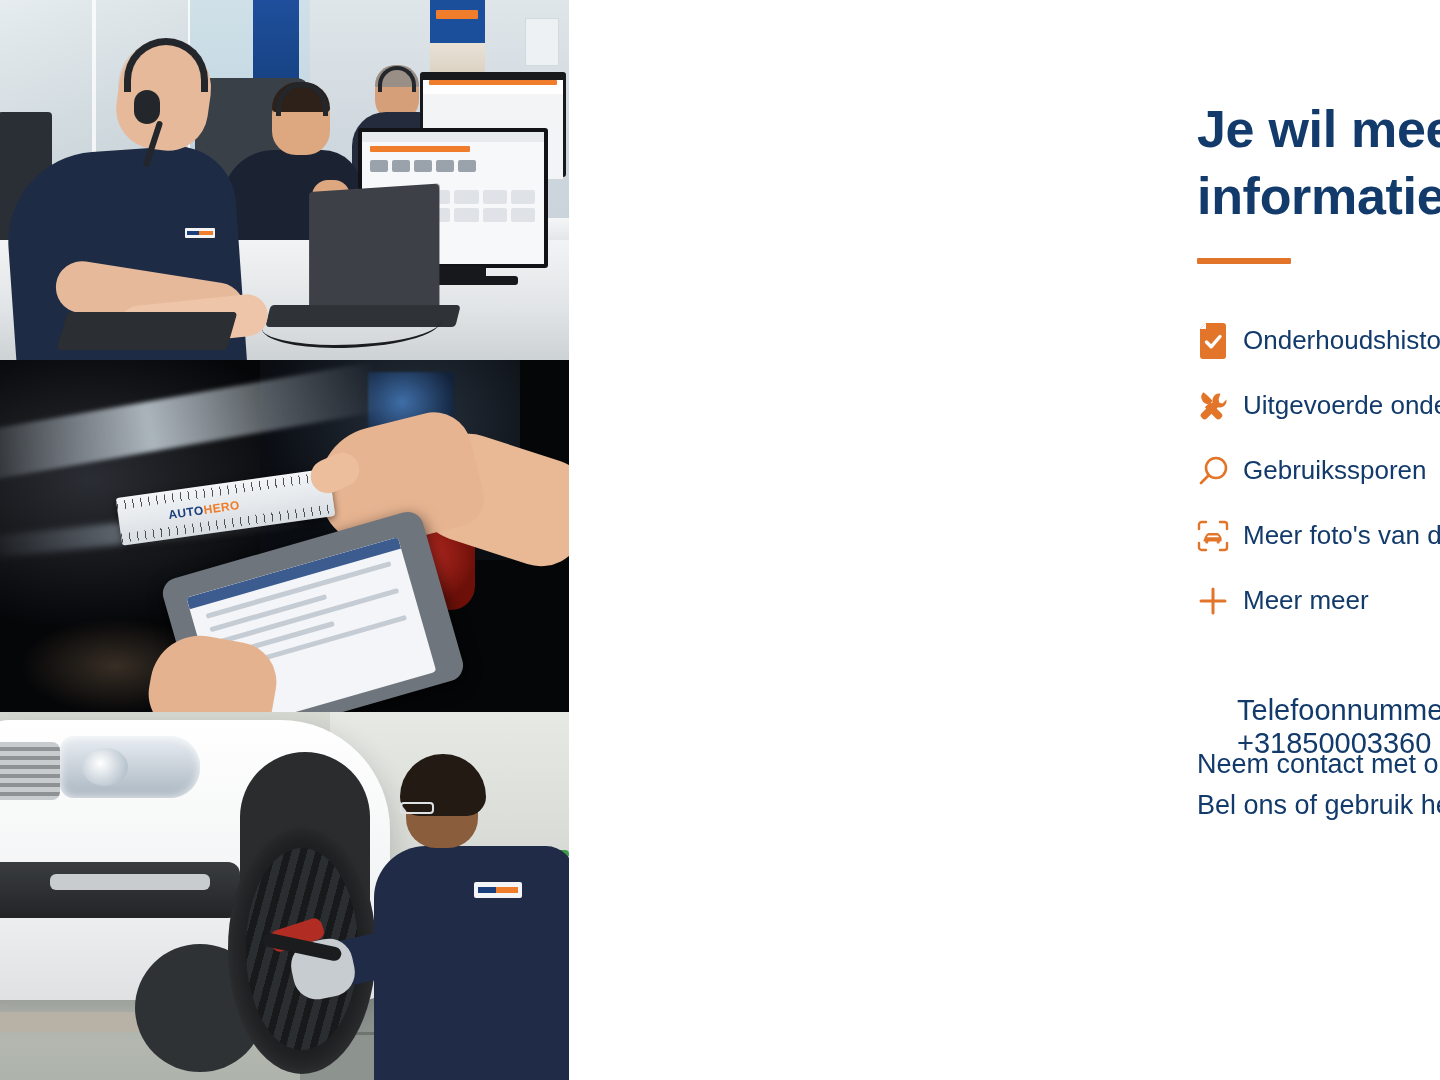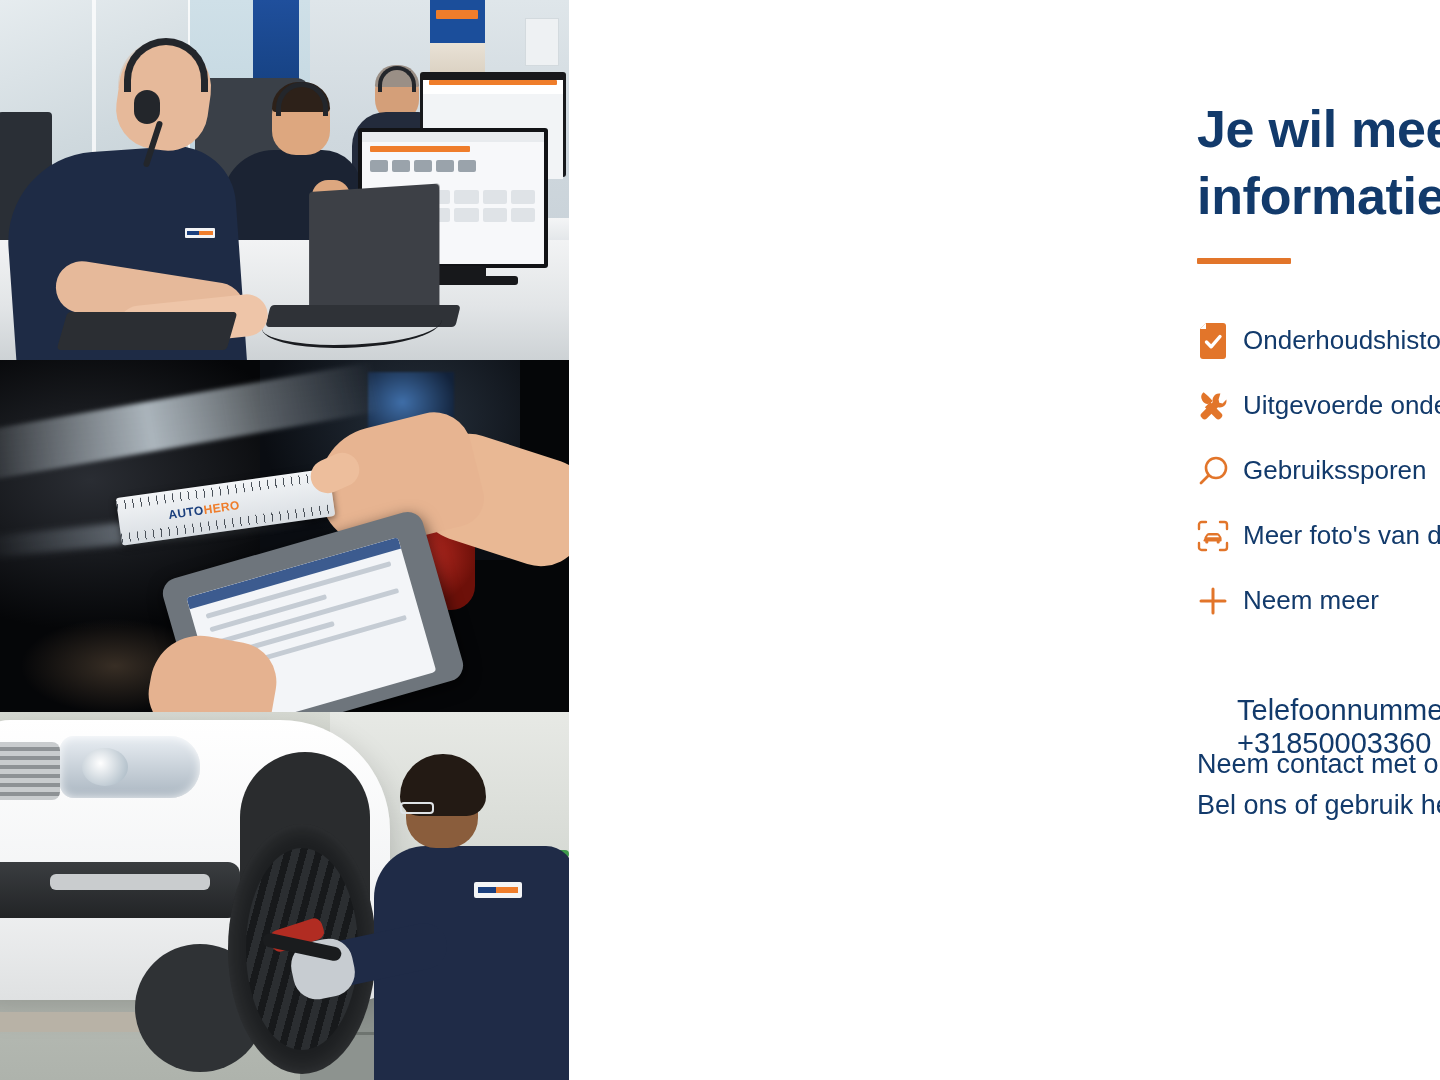--- a/index.html
+++ b/index.html
@@ -386,21 +386,21 @@
         <span class="lbl">Meer foto's van de auto</span>
       </li>
 
       <li class="bullet">
         <span class="ico">
           <svg width="32" height="32" viewBox="0 0 32 32" aria-hidden="true">
             <line x1="16" y1="4" x2="16" y2="28" stroke="#e2752a" stroke-width="3" stroke-linecap="round"></line>
             <line x1="4" y1="16" x2="28" y2="16" stroke="#e2752a" stroke-width="3" stroke-linecap="round"></line>
           </svg>
         </span>
-        <span class="lbl">Neem meer</span>
+        <span class="lbl">Meer meer</span>
       </li>
     </ul>
 
     <div class="phone">Telefoonnummer: +31850003360</div>
 
     <div class="para">
       <span>Neem contact met ons op voor meer informatie!</span><br>
       <span>Bel ons of gebruik het contactformulier.</span>
     </div>
 

